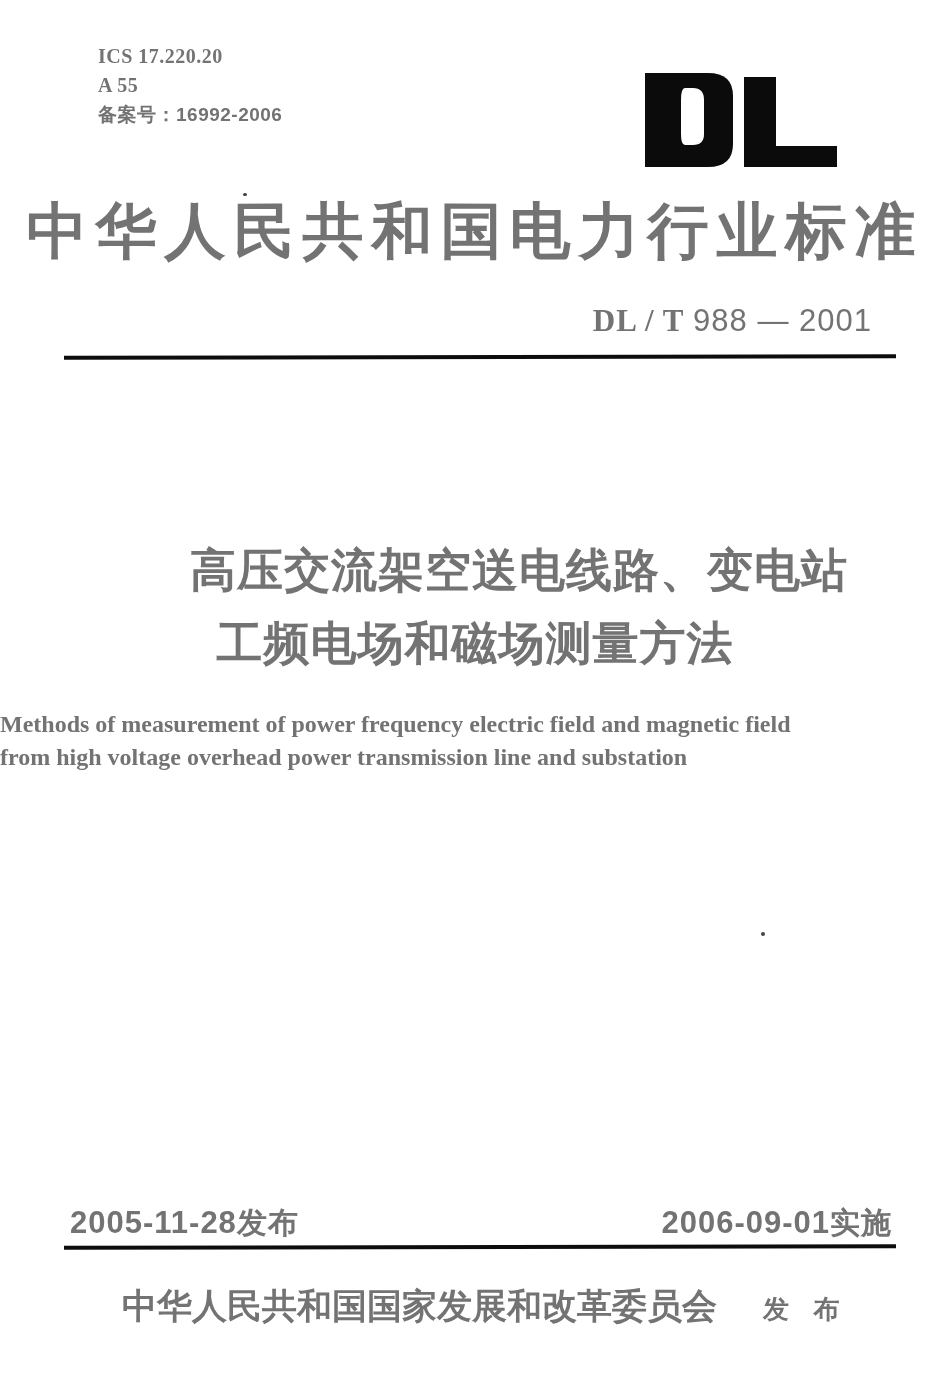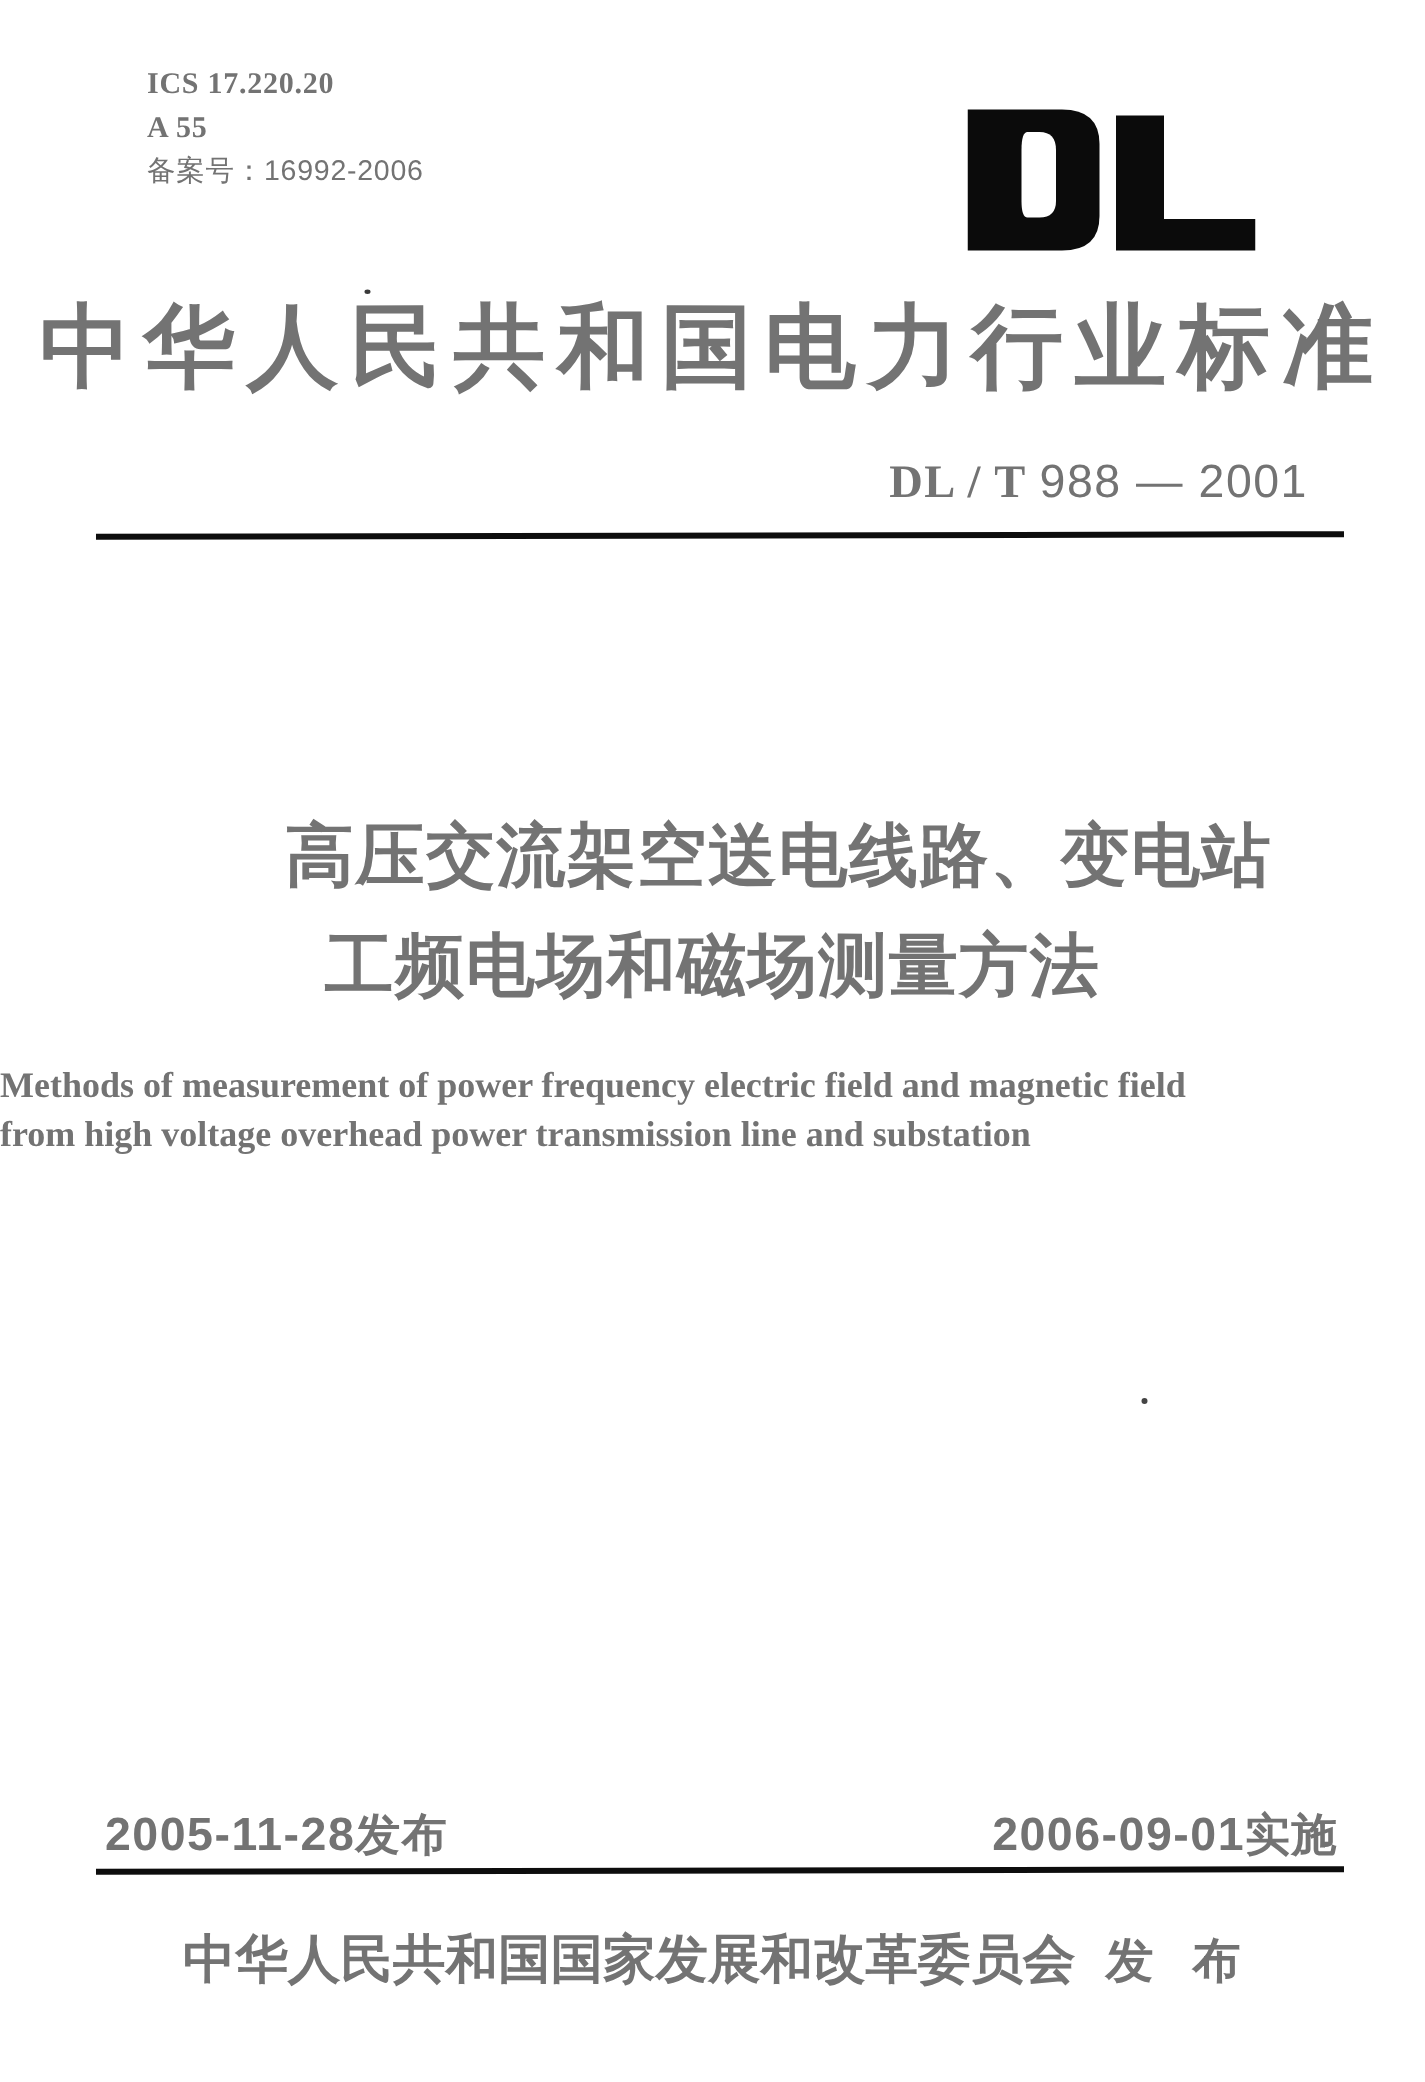--- a/index.html
+++ b/index.html
@@ -26,21 +26,21 @@
     font-family: "Liberation Serif", serif;
     font-weight: 700;
     font-size: 20px;
     line-height: 29px;
     letter-spacing: 0.5px;
     white-space: nowrap;
   }
   .meta .record {
     font-family: "Liberation Sans", sans-serif;
     font-size: 19px;
-    font-weight: 400;
+    font-weight: 700;
     text-align: center;
   }
 
   
   .logo {
     position: absolute;
     left: 645px;
     top: 72px;
     width: 192px;
     height: 96px;
@@ -152,22 +152,22 @@
     white-space: nowrap;
   }
   .publisher-name {
     font-family: "Liberation Serif", serif;
     font-weight: 900;
     font-size: 35px;
   }
   .publish-action {
     font-family: "Liberation Serif", serif;
     font-weight: 900;
-    font-size: 32px;
-    margin-left: 20px;
+    font-size: 26px;
+    margin-left: 46px;
     letter-spacing: 9px;
   }
 
   
   .speck {
     position: absolute;
     border-radius: 50%;
   }
   .speck.s1 { left: 243px; top: 193px; width: 4px; height: 3px; background: #3a3a3a; }
   .speck.s2 { left: 761px; top: 932px; width: 4px; height: 4px; background: #444; }

